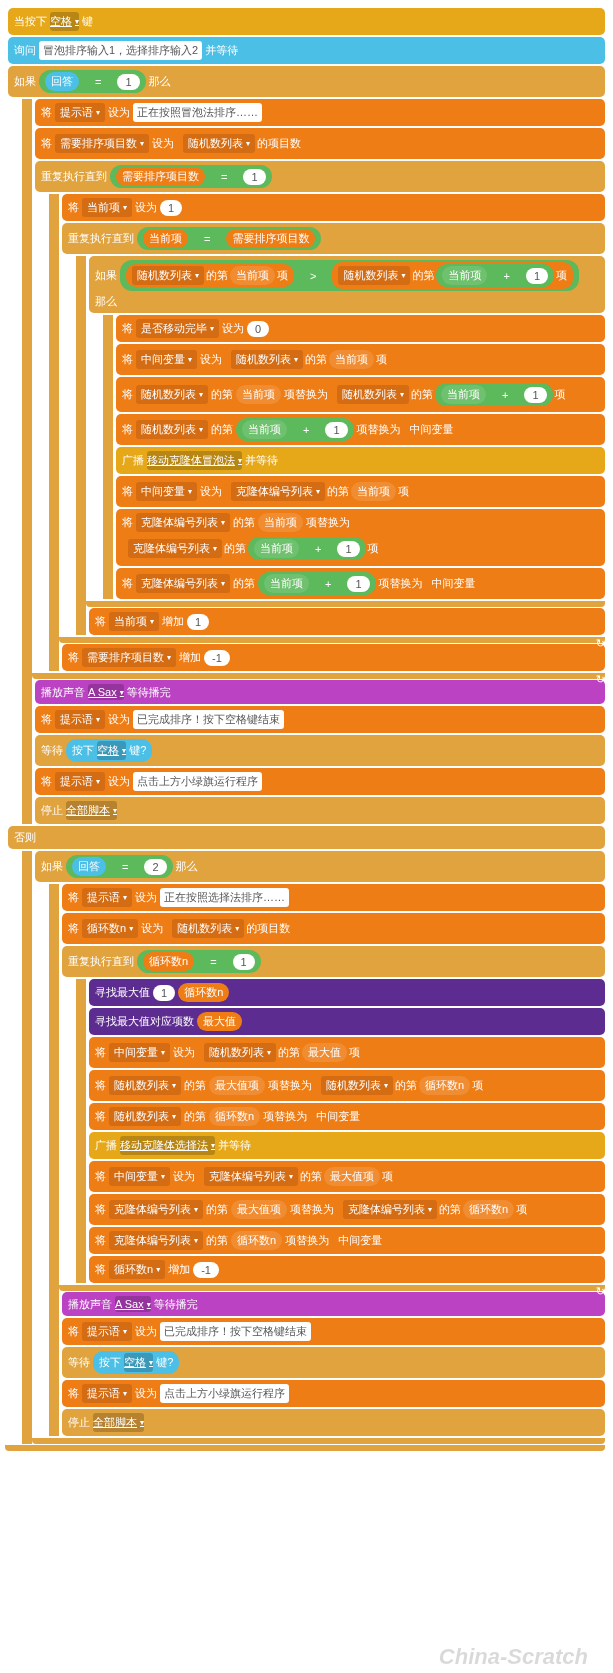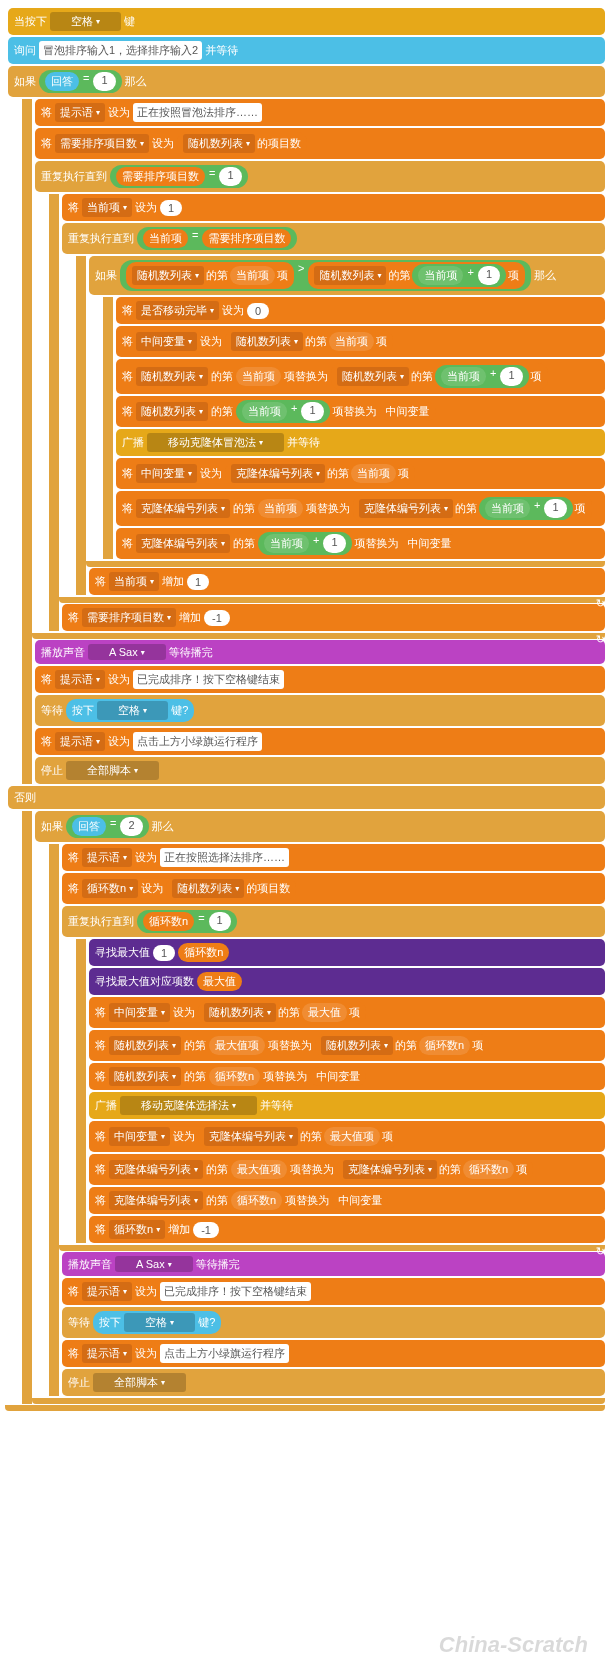--- a/index.html
+++ b/index.html
@@ -4,33 +4,33 @@
 <style>
 * { box-sizing: border-box; margin: 0; padding: 0; }
 body { font-family: "Microsoft YaHei", sans-serif; font-size: 11px; background: #fff; padding: 8px; width: 613px; }
 .blk { display: flex; align-items: center; flex-wrap: wrap; gap: 3px; padding: 4px 6px; border-radius: 5px; margin-bottom: 2px; color: #fff; min-height: 22px; }
 .events { background: #e6a819; }
 .sensing { background: #4cbfe6; }
 .control { background: #e1a33d; }
 .data { background: #ee7d16; }
 .sound { background: #bb42c3; text-align: center; }
 .custom { background: #5d2c91; }
-.opgreen { background: #5cb95c; border-radius: 12px; padding: 2px 6px; display: inline-flex; gap: 4px; }
+.opgreen { background: #5cb95c; border-radius: 12px; padding: 2px 6px; display: inline-flex; align-items: center; gap: 16px; }
 .dd { background: #d46c14; border-radius: 3px; padding: 2px 5px; display: inline-flex; align-items: center; gap: 3px; }
-.dd-s { background: rgba(0,0,0,0.2); border-radius: 3px; padding: 2px 21px; display: inline-flex; align-items: center; gap: 3px; }
+.dd-s { background: rgba(0,0,0,0.2); border-radius: 3px; padding: 2px 0; display: inline-flex; align-items: center; gap: 3px; text-decoration: underline; }
 .inp { background: #fff; color: #555; border-radius: 10px; padding: 2px 8px; min-width: 18px; text-align: center; display: inline-block; }
 .inp-sq { background: #fff; color: #555; border-radius: 3px; padding: 2px 4px; display: inline-block; }
 .var { background: #ee7d16; border-radius: 10px; padding: 2px 6px; display: inline-flex; align-items: center; gap: 2px; }
 .var-o { background: rgba(255,255,255,0.12); border-radius: 10px; padding: 2px 6px; display: inline-flex; align-items: center; gap: 2px; }
 .sense-r { background: #4cbfe6; border-radius: 10px; padding: 2px 6px; display: inline-block; }
 .nest { margin-left: 14px; border-left: 10px solid transparent; padding-left: 3px; }
 .n-ctrl { border-left-color: #e1a33d; }
 .caret::after { content: " ▾"; font-size: 8px; }
 .csep { height: 6px; background: #e1a33d; margin-bottom: 1px; border-radius: 0 0 4px 4px; margin-left:-3px; }
-.watermark { position: fixed; bottom: 15px; right: 25px; color: rgba(0,0,0,0.15); font-size: 22px; font-weight: bold; font-style: italic; }
+.watermark { position: fixed; bottom: 3px; right: 25px; color: rgba(0,0,0,0.15); font-size: 22px; font-weight: bold; font-style: italic; }
 .txt { white-space: nowrap; }
 </style>
 </head>
 <body>
 
 <div class="blk events">
   <span class="txt">当按下</span>
   <span class="dd-s caret">空格</span>
   <span class="txt">键</span>
 </div>

